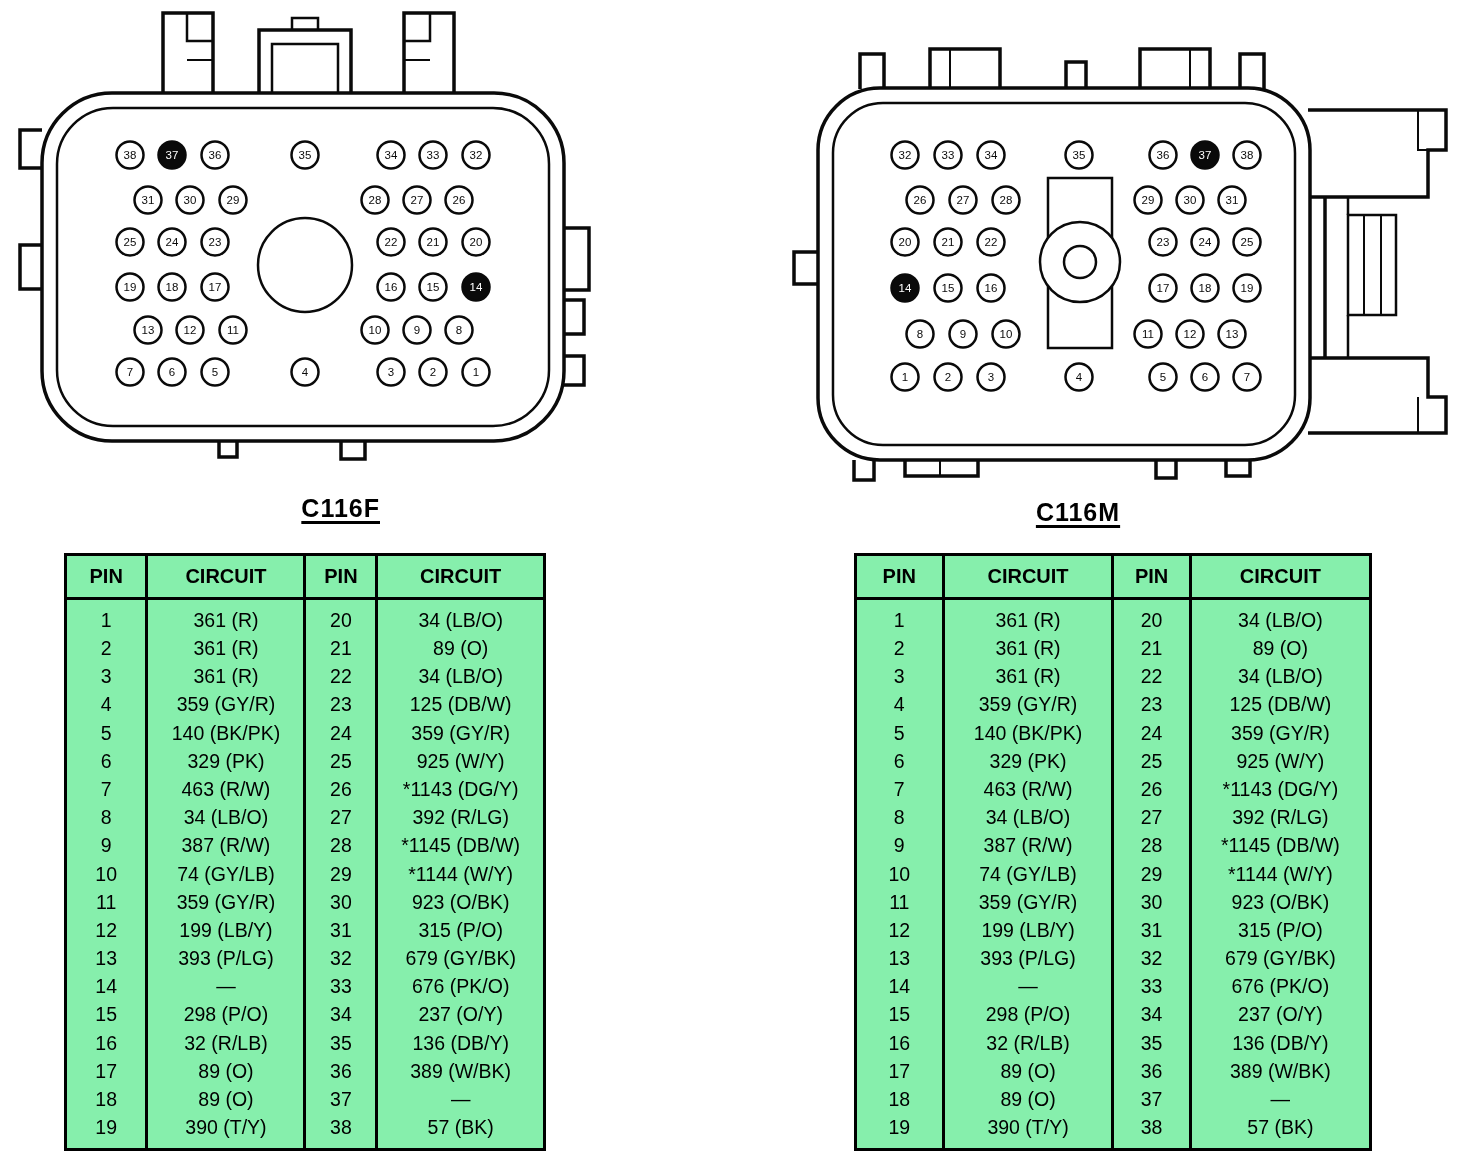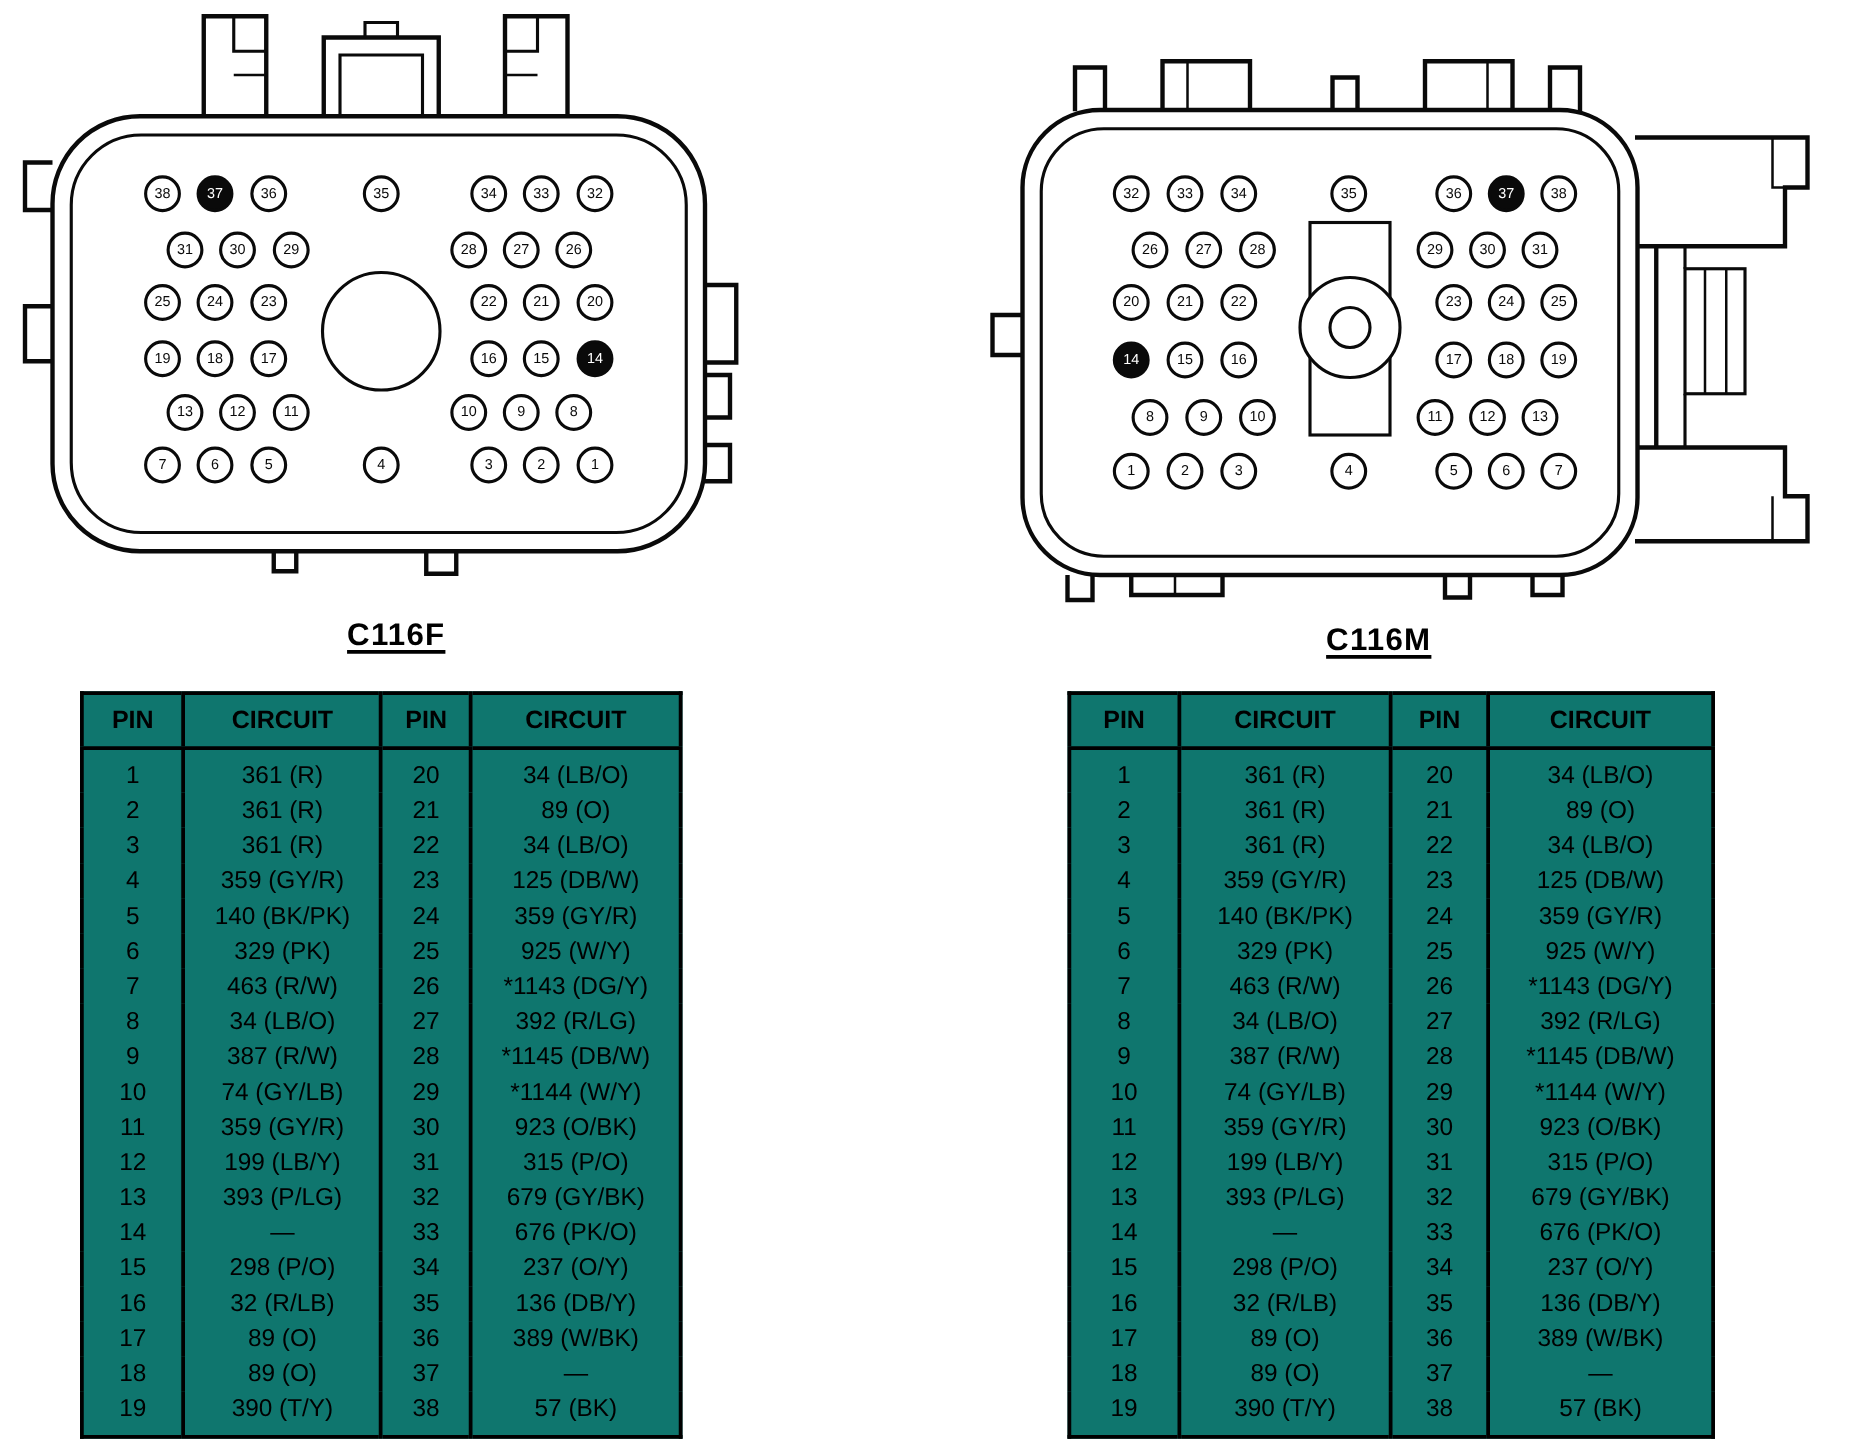--- a/index.html
+++ b/index.html
@@ -5,21 +5,21 @@
   html,body{margin:0;padding:0;background:#ffffff;}
   body{font-family:"Liberation Sans", sans-serif; color:#000;}
   .page{position:relative;width:1461px;height:1165px;background:#fff;overflow:hidden;}
   .conn-svg{position:absolute;}
   .conn-svg text{font-family:"Liberation Sans", sans-serif;}
   .conn-label{position:absolute;font-weight:bold;font-size:25px;letter-spacing:1px;
               text-decoration:underline;text-decoration-thickness:2.5px;text-underline-offset:4px;
               text-align:center;}
   .table-wrap{position:absolute;}
   table.pin-table{border-collapse:collapse;border:3px solid #000;width:100%;table-layout:fixed;
-                  background:#0f766e;text-align:center;font-size:19.5px;}
+                  background:#86efac;text-align:center;font-size:19.5px;}
   table.pin-table th{font-weight:bold;font-size:20px;padding:9px 2px;border-bottom:3px solid #000;}
   table.pin-table th + th, table.pin-table td + td{border-left:3px solid #000;}
   table.pin-table td{padding:0 2px;height:28.2px;line-height:1.05;}
   table.pin-table tbody tr:first-child td{padding-top:6px;}
   table.pin-table tbody tr:last-child td{padding-bottom:6px;}
 </style>
 </head>
 <body>
 
 <div class="page">
@@ -240,22 +240,22 @@
         <text x="299" y="377" text-anchor="middle" dominant-baseline="central" font-size="11.5" fill="#0a0a0a">4</text>
         <circle cx="383" cy="377" r="13.5" fill="#ffffff" stroke="#0a0a0a" stroke-width="2.5"></circle>
         <text x="383" y="377" text-anchor="middle" dominant-baseline="central" font-size="11.5" fill="#0a0a0a">5</text>
         <circle cx="425" cy="377" r="13.5" fill="#ffffff" stroke="#0a0a0a" stroke-width="2.5"></circle>
         <text x="425" y="377" text-anchor="middle" dominant-baseline="central" font-size="11.5" fill="#0a0a0a">6</text>
         <circle cx="467" cy="377" r="13.5" fill="#ffffff" stroke="#0a0a0a" stroke-width="2.5"></circle>
         <text x="467" y="377" text-anchor="middle" dominant-baseline="central" font-size="11.5" fill="#0a0a0a">7</text>
       </g>
   </svg>
 
-  <div class="conn-label" style="left:242px;top:494px;width:150px;">C116F</div>
-  <div class="conn-label" style="left:1028px;top:498px;width:150px;text-align:center;">C116M</div>
+  <div class="conn-label" style="left:230px;top:494px;width:150px;text-align:right;">C116F</div>
+  <div class="conn-label" style="left:1003px;top:498px;width:150px;text-align:center;">C116M</div>
 
   <div class="table-wrap" style="left:64px;top:553px;width:482px;">
     <table class="pin-table">
       <colgroup>
           <col style="width:17%">
           <col style="width:33%">
           <col style="width:15%">
           <col style="width:35%">
         </colgroup>
       <thead>

